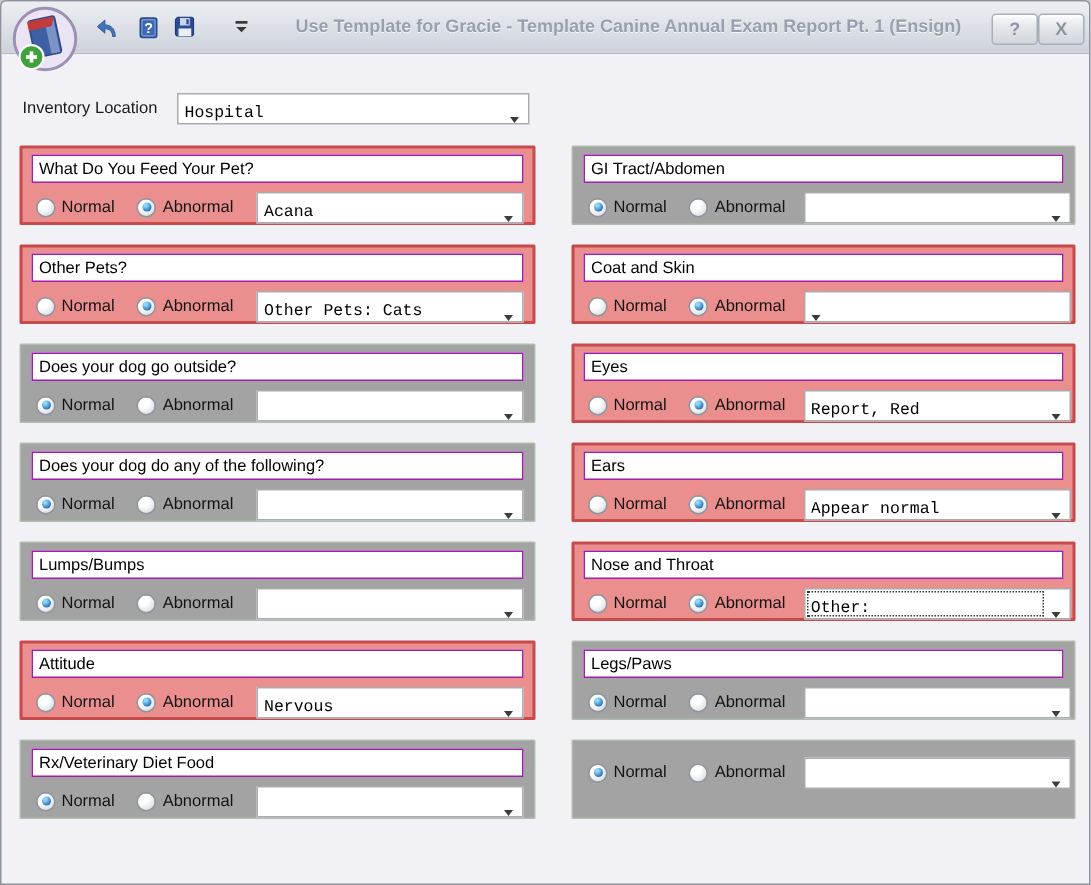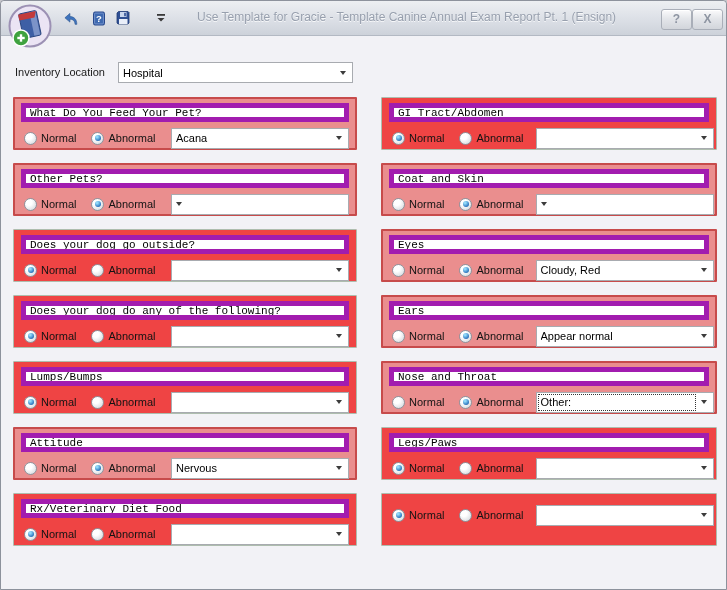--- a/index.html
+++ b/index.html
@@ -2,48 +2,48 @@
 <html><head>
 <meta charset="utf-8">
 <style>
   html,body{margin:0;padding:0;background:#c8c8cc;font-family:"Liberation Sans","DejaVu Sans",sans-serif;}
   .window{position:relative;width:725px;height:588px;background:#F2F2F6;border:1px solid #8D929C;
           border-radius:4px 4px 0 0;overflow:hidden;}
   
   .titlebar{position:absolute;left:0;top:0;right:0;height:34px;
             background:linear-gradient(#EDEFF2,#DADEE5 60%,#CDD2DA);border-bottom:1px solid #B3B9C3;
             border-radius:4px 4px 0 0;}
-  .title-text{position:absolute;left:196px;top:9px;font-size:12px;font-weight:normal;color:#98A0AE;
+  .title-text{position:absolute;left:196px;top:9px;font-size:12px;font-weight:bold;color:#98A0AE;
               text-shadow:0 1px 0 rgba(255,255,255,.8);white-space:nowrap;}
   .app-icon{position:absolute;left:6px;top:2px;width:46px;height:46px;z-index:5;}
   .tb-btn{position:absolute;top:7px;width:20px;height:20px;display:flex;align-items:center;justify-content:center;cursor:pointer;}
   .tb-undo{left:60px;} .tb-help{left:88px;} .tb-save{left:112px;} .tb-overflow{left:150px;}
   .win-btn{position:absolute;top:8px;width:29px;height:19px;border:1px solid #A9AEB8;border-radius:3px;
            background:linear-gradient(#FBFBFC,#E4E6EA 45%,#D2D5DB);color:#8E95A2;font-weight:bold;
            font-size:12px;text-align:center;line-height:18px;cursor:pointer;box-shadow:inset 0 1px 0 #fff;}
   .win-help{right:34px;} .win-close{right:3px;}
   
   .inv-label{position:absolute;left:14px;top:65px;font-size:11px;color:#1a1a1a;}
   .inv-combo{position:absolute;left:117px;top:61px;width:235px;height:21px;}
   
   .combo{position:relative;box-sizing:border-box;height:21px;background:#fff;border:1px solid #A8ABB0;
-         display:flex;align-items:center;font-size:11px;color:#000;padding-left:4px;cursor:pointer;}
+         display:flex;align-items:flex-end;font-size:11px;color:#000;padding-left:4px;cursor:pointer;font-family:Liberation Mono, monospace;}
   .combo .combo-text{flex:1;overflow:hidden;white-space:nowrap;}
   .combo .combo-arrow{width:0;height:0;border-left:3.5px solid transparent;border-right:3.5px solid transparent;
          border-top:4.5px solid #3C3C3C;margin-right:6px;}
   .combo.focused::after{content:"";position:absolute;left:1px;top:1px;bottom:1px;right:17px;border:1px dotted #333;}
   
   .cols{position:absolute;left:12px;top:96px;display:flex;gap:24px;}
   .col{display:flex;flex-direction:column;gap:13px;}
   .col-left{width:344px;} .col-right{width:336px;}
   .panel{box-sizing:border-box;height:53px;padding:5px 7px;border-radius:1px;}
   .panel.abnormal{border:2px solid #C74B4B;background:#EA8E8E;padding:4px 6px;}
-  .panel.normal{border:1px solid #AEBDAE;background:#ef4444;}
-  .panel .field{display:block;box-sizing:border-box;width:100%;height:19px;border:5px solid #a21caf;
-                background:#fff;font-family:Liberation Mono, monospace;font-size:11px;color:#000;padding:0 4px;outline:none;}
+  .panel.normal{border:1px solid #AEBDAE;background:#a3a3a3;}
+  .panel .field{display:block;box-sizing:border-box;width:100%;height:19px;border:1px solid #a21caf;
+                background:#fff;font-family:Liberation Sans, sans-serif;font-size:11px;color:#000;padding:0 4px;outline:none;}
   .radio-row{display:flex;align-items:center;margin-top:6px;height:20px;}
   .radio{box-sizing:border-box;width:13px;height:13px;border-radius:50%;border:1px solid #8E959E;
          background:radial-gradient(circle at 35% 30%,#ffffff 30%,#dfe2e6 75%,#c7cbd1);margin-left:3px;
          position:relative;cursor:pointer;flex:none;}
   .radio.selected::after{content:"";position:absolute;left:2.5px;top:2.5px;width:6px;height:6px;border-radius:50%;
          background:radial-gradient(circle at 35% 30%,#8FD8F8 15%,#2E77C0 70%,#1B4E8C);}
   .rlabel{font-size:11px;color:#131313;margin:0 12px 0 4px;white-space:nowrap;}
   .panel .combo{margin-left:auto;width:178px;flex:none;}
 </style>
 </head>
@@ -121,20 +121,21 @@
       </div>
 
       <div class="panel abnormal">
         <input class="field" readonly="" value="Other Pets?" style="">
         <div class="radio-row">
           <span class="radio"></span>
           <span class="rlabel">Normal</span>
           <span class="radio selected"></span>
           <span class="rlabel">Abnormal</span>
           <div class="combo">
+            <span class="combo-text">Other Pets: Cats</span>
             <span class="combo-arrow"></span>
           </div>
         </div>
       </div>
 
       <div class="panel normal">
         <input class="field" readonly="" value="Does your dog go outside?" style="">
         <div class="radio-row">
           <span class="radio selected"></span>
           <span class="rlabel">Normal</span>
@@ -234,21 +235,21 @@
       </div>
 
       <div class="panel abnormal">
         <input class="field" readonly="" value="Eyes" style="">
         <div class="radio-row">
           <span class="radio"></span>
           <span class="rlabel">Normal</span>
           <span class="radio selected"></span>
           <span class="rlabel">Abnormal</span>
           <div class="combo">
-            <span class="combo-text">Cloudy, Red</span>
+            <span class="combo-text">Report, Red</span>
             <span class="combo-arrow"></span>
           </div>
         </div>
       </div>
 
       <div class="panel abnormal">
         <input class="field" readonly="" value="Ears" style="">
         <div class="radio-row">
           <span class="radio"></span>
           <span class="rlabel">Normal</span>

